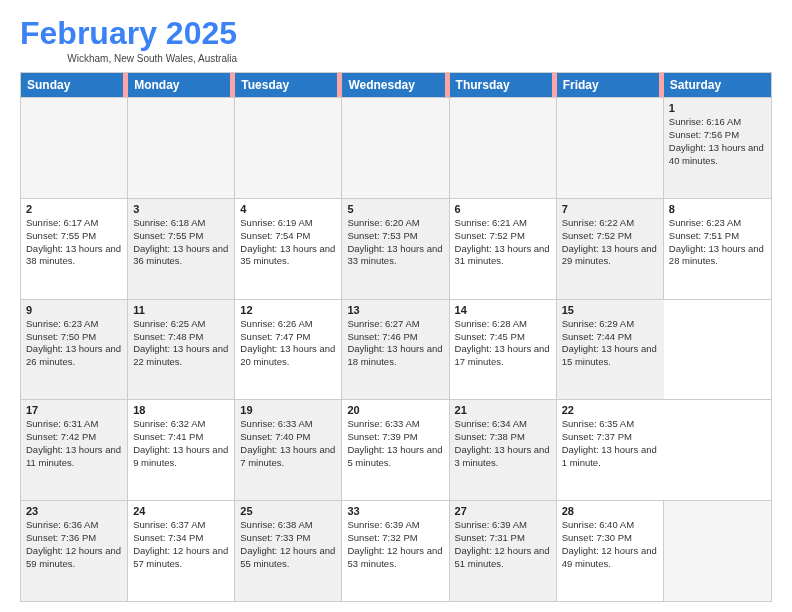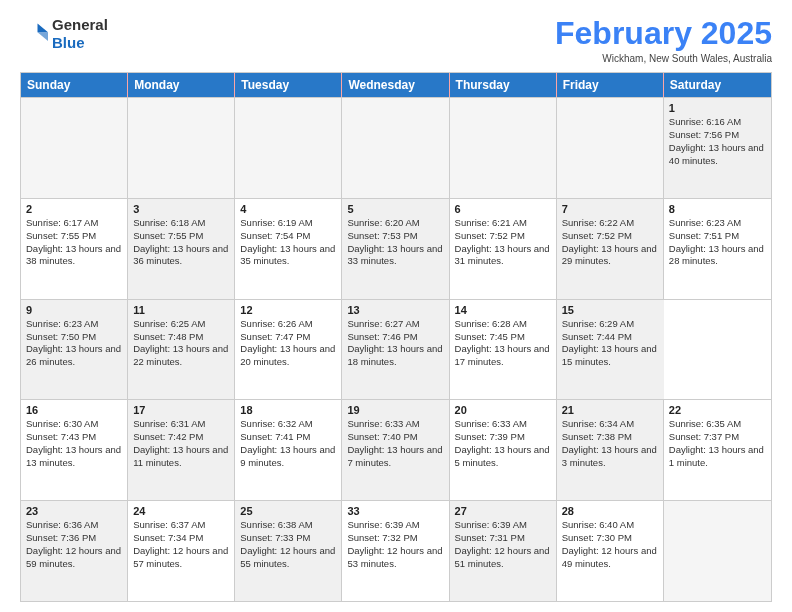--- a/index.html
+++ b/index.html
@@ -62,21 +62,21 @@
     .cal-header {
       display: grid;
       grid-template-columns: repeat(7, 1fr);
       background: #2878c8;
     }
     .cal-header-cell {
       color: #fff;
       font-size: 12px;
       font-weight: bold;
       padding: 5px 6px;
-      border-right: 1px solid #fca5a5;
+      border-right: 5px solid #fca5a5;
     }
     .cal-header-cell:last-child { border-right: none; }
     .cal-body {
       flex: 1;
       display: flex;
       flex-direction: column;
     }
     .cal-row {
       display: grid;
       grid-template-columns: repeat(7, 1fr);
@@ -105,30 +105,20 @@
       font-size: 9.5px;
       line-height: 1.35;
       color: #333;
     }
   </style>
 </head>
 <body>
 
 <div class="page">
   <div class="header">
-    <div class="logo">
-      <svg class="logo-icon" viewBox="0 0 32 32">
-        <polygon points="20,4 32,14 20,14" fill="#1a6bbf"></polygon>
-        <polygon points="20,14 32,14 32,24" fill="#1a6bbf" opacity="0.6"></polygon>
-      </svg>
-      <div class="logo-text">
-        <div class="logo-general">General</div>
-        <div class="logo-blue">Blue</div>
-      </div>
-    </div>
     <div class="title-block">
       <div class="month-title">February 2025</div>
       <div class="location">Wickham, New South Wales, Australia</div>
     </div>
   </div>
 
   <div class="calendar">
     <div class="cal-header" id="cal-header">
         <div class="cal-header-cell">Sunday</div>
         <div class="cal-header-cell">Monday</div>
@@ -229,26 +219,20 @@
 Daylight: 13 hours and 17 minutes.</div>
           </div>
           <div class="cal-cell shaded">
             <div class="day-num">15</div>
             <div class="cell-text" style="white-space: pre-line;">Sunrise: 6:29 AM
 Sunset: 7:44 PM
 Daylight: 13 hours and 15 minutes.</div>
           </div>
         </div>
         <div class="cal-row">
-          <div class="cal-cell">
-            <div class="day-num">16</div>
-            <div class="cell-text" style="white-space: pre-line;">Sunrise: 6:30 AM
-Sunset: 7:43 PM
-Daylight: 13 hours and 13 minutes.</div>
-          </div>
           <div class="cal-cell shaded">
             <div class="day-num">17</div>
             <div class="cell-text" style="white-space: pre-line;">Sunrise: 6:31 AM
 Sunset: 7:42 PM
 Daylight: 13 hours and 11 minutes.</div>
           </div>
           <div class="cal-cell">
             <div class="day-num">18</div>
             <div class="cell-text" style="white-space: pre-line;">Sunrise: 6:32 AM
 Sunset: 7:41 PM

